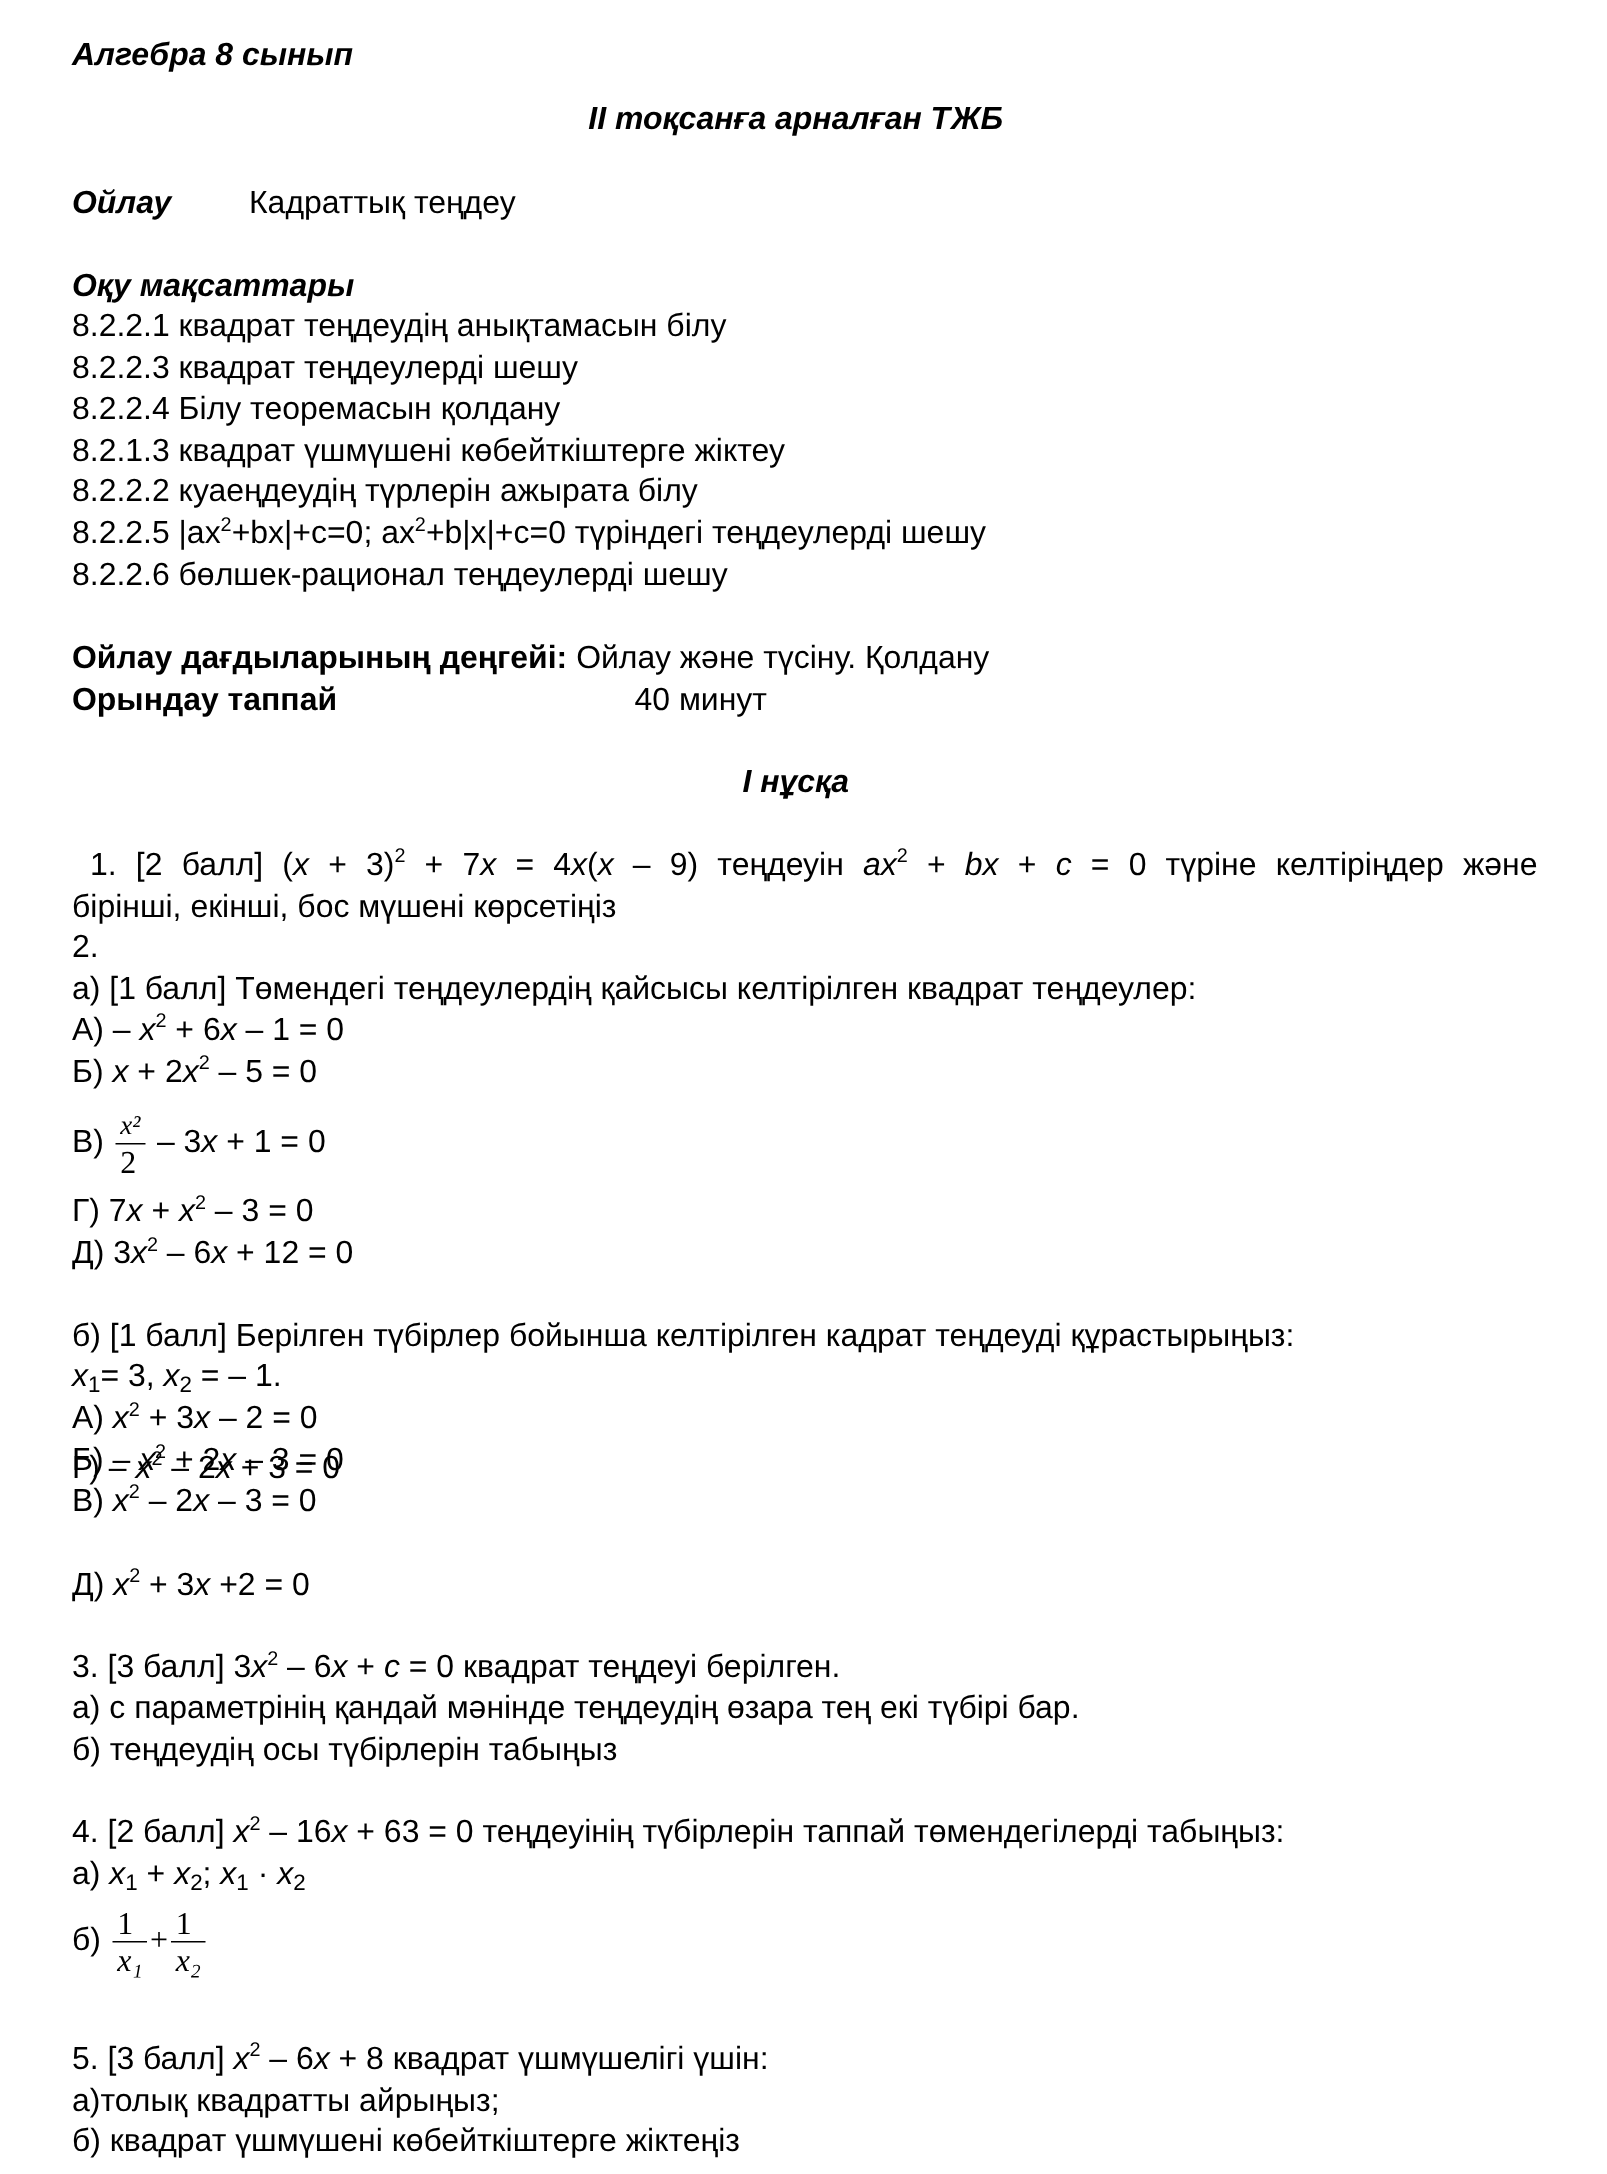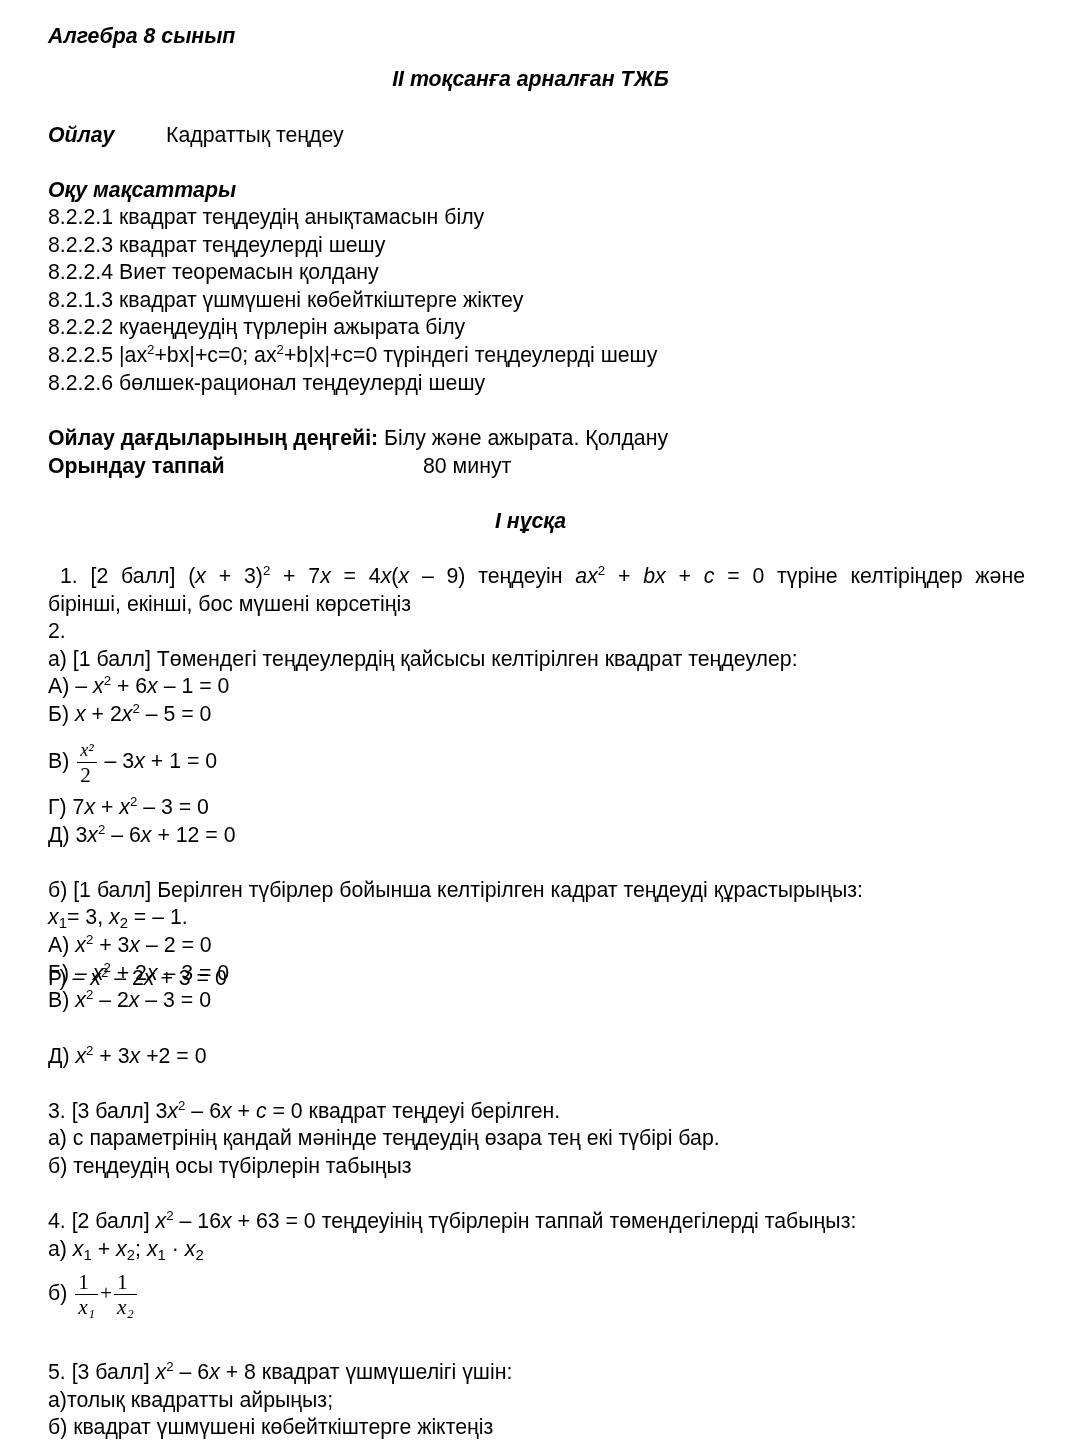--- a/index.html
+++ b/index.html
@@ -37,33 +37,33 @@
   <div class="ln b c" style="top:66px">ІІ тоқсанға арналған ТЖБ</div>
 
   <div class="ln" style="top:122px">
     <span class="bi tab1">Ойлау</span><span>Кадраттық теңдеу</span>
   </div>
 
   <div class="ln bi" style="top:177px">Оқу мақсаттары</div>
   <div>
     <div class="ln" style="top:204px">8.2.2.1 квадрат теңдеудің анықтамасын білу</div>
     <div class="ln" style="top:232px">8.2.2.3 квадрат теңдеулерді шешу</div>
-    <div class="ln" style="top:259px">8.2.2.4 Виет теоремасын қолдану</div>
+    <div class="ln" style="top:259px">8.2.2.4 Білу теоремасын қолдану</div>
     <div class="ln" style="top:287px">8.2.1.3 квадрат үшмүшені көбейткіштерге жіктеу</div>
     <div class="ln" style="top:314px">8.2.2.2 куаеңдеудің түрлерін ажырата білу</div>
     <div class="ln" style="top:342px">8.2.2.5 |ax<sup>2</sup>+bx|+c=0; ax<sup>2</sup>+b|x|+c=0 түріндегі теңдеулерді шешу</div>
     <div class="ln" style="top:370px">8.2.2.6 бөлшек-рационал теңдеулерді шешу</div>
   </div>
 
   <div class="ln" style="top:425px">
     <span class="b">Ойлау дағдыларының деңгейі:</span>
-    <span>Білу және ажырата. Қолдану</span>
+    <span>Ойлау және түсіну. Қолдану</span>
   </div>
   <div class="ln" style="top:453px">
-    <span class="b tab2">Орындау таппай</span><span>80 минут</span>
+    <span class="b tab2">Орындау таппай</span><span>40 минут</span>
   </div>
 
   <div class="ln b c" style="top:508px">І нұсқа</div>
 
   <div class="ln just" style="top:563px">1. [2 балл] (<span class="i">x</span> + 3)<sup>2</sup> + 7<span class="i">x</span> = 4<span class="i">x</span>(<span class="i">x</span> – 9) теңдеуін <span class="i">ax</span><sup>2</sup> + <span class="i">bx</span> + <span class="i">c</span> = 0 түріне келтіріңдер және</div>
   <div class="ln" style="top:591px">бірінші, екінші, бос мүшені көрсетіңіз</div>
 
   <div class="ln" style="top:618px">2.</div>
   <div class="ln" style="top:646px">а)  [1 балл]  Төмендегі теңдеулердің қайсысы келтірілген квадрат теңдеулер:</div>
   <div class="ln" style="top:673px">А)  – <span class="i">x</span><sup>2</sup> + 6<span class="i">x</span> – 1 = 0</div>

